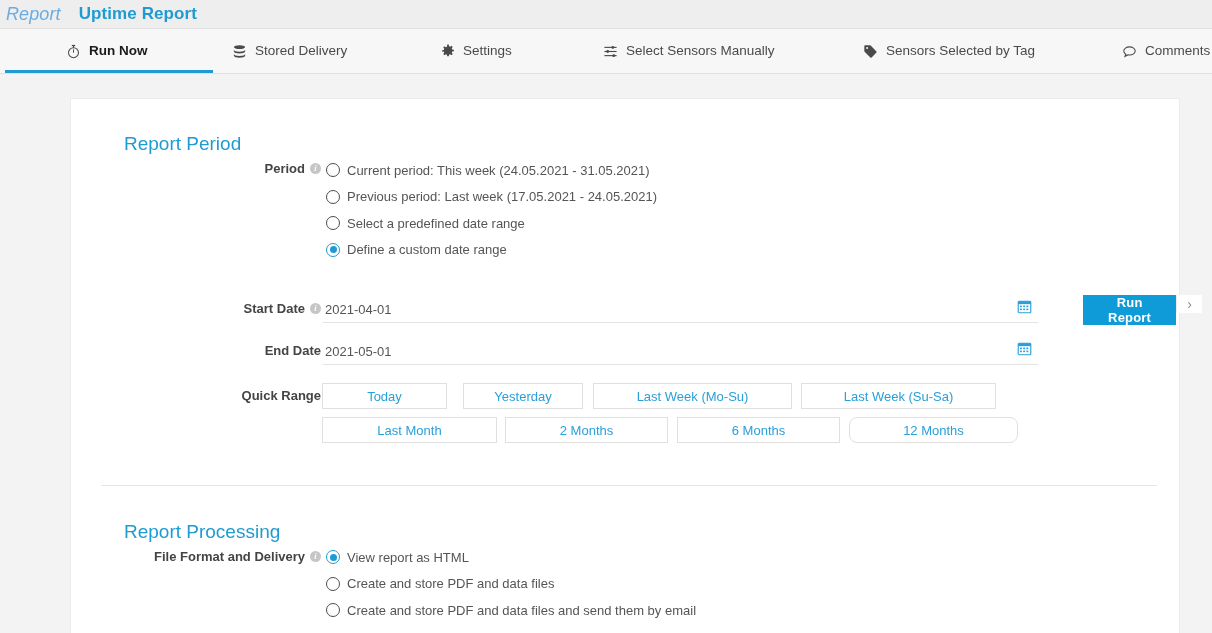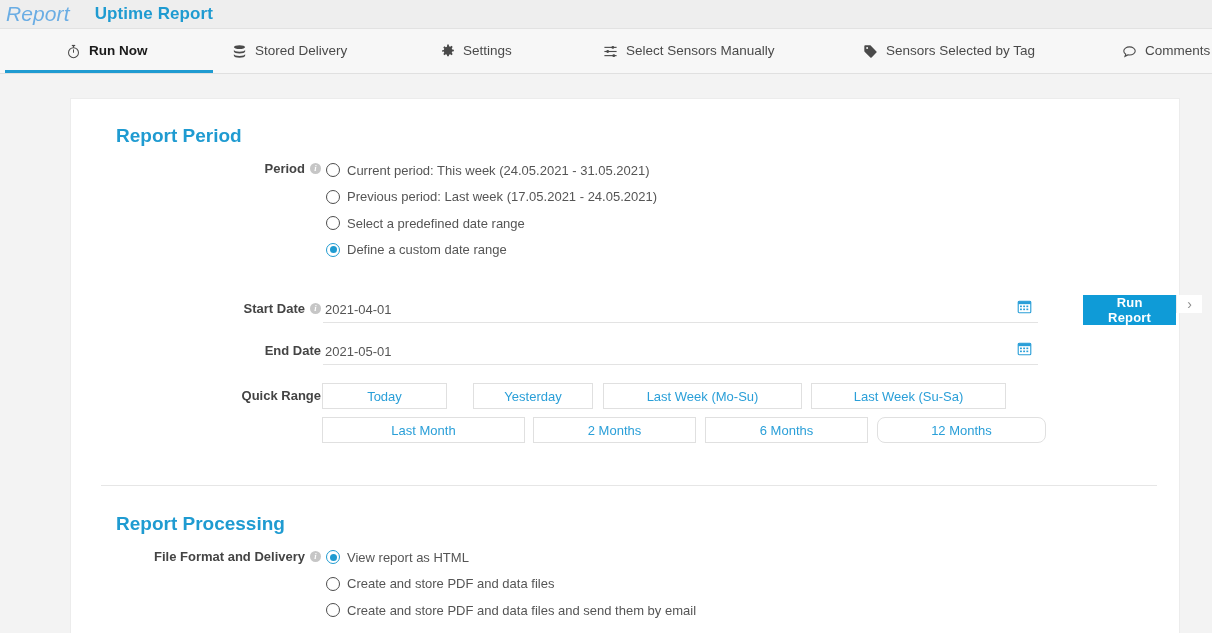--- a/index.html
+++ b/index.html
@@ -15,24 +15,24 @@
   
   #titlebar {
     height: 29px;
     background: #eeeeee;
     border-bottom: 1px solid #e2e2e2;
     display: flex;
     align-items: center;
     padding-left: 6px;
   }
   #title-prefix {
-    font-size: 21px;
+    font-size: 18px;
     font-style: italic;
     color: #6aade4;
-    margin-right: 25px;
+    margin-right: 18px;
     letter-spacing: .1px;
   }
   #title-main {
     font-size: 17px;
     font-weight: bold;
     color: #1f9bd1;
     letter-spacing: .1px;
   }
 
   
@@ -89,22 +89,22 @@
     width: 1110px;
     min-height: 535px;
     background: #ffffff;
     border: 1px solid #ececec;
     border-bottom: none;
   }
 
   .section-title {
     color: #1f9bd1;
     font-size: 19px;
-    font-weight: bold;
-    margin: 4px;
+    font-weight: normal;
+    margin: 12px;
     padding: 0;
   }
   #report-period-title { position: absolute; left: 41px; top: 22px; }
   #report-processing-title { position: absolute; left: 41px; top: 410px; }
 
   .field-label {
     position: absolute;
     font-size: 13px;
     color: #444;
     font-weight: bold;
@@ -235,25 +235,25 @@
     background: #ffffff;
     color: #2a9fd8;
     font-size: 13px;
     font-family: "Liberation Sans", sans-serif;
     cursor: pointer;
     display: flex;
     align-items: center;
     justify-content: center;
     white-space: nowrap;
   }
-  .qr-row-1 .qr-btn:nth-child(1) { width: 125px; margin-right: 26px; }
+  .qr-row-1 .qr-btn:nth-child(1) { width: 125px; margin-right: 16px; }
   .qr-row-1 .qr-btn:nth-child(2) { width: 120px; margin-right: 10px; }
   .qr-row-1 .qr-btn:nth-child(3) { width: 199px; margin-right: 9px; }
   .qr-row-1 .qr-btn:nth-child(4) { width: 195px; }
-  .qr-row-2 .qr-btn:nth-child(1) { width: 203px; margin-right: 8px; }
+  .qr-row-2 .qr-btn:nth-child(1) { width: 175px; margin-right: 8px; }
   .qr-row-2 .qr-btn:nth-child(2) { width: 163px; margin-right: 9px; }
   .qr-row-2 .qr-btn:nth-child(3) { width: 163px; margin-right: 9px; }
   .qr-row-2 .qr-btn:nth-child(4) { width: 169px; border-radius: 8px; }
 
   
   #section-divider {
     position: absolute;
     left: 30px; top: 386px;
     width: 1056px;
     height: 1px;

